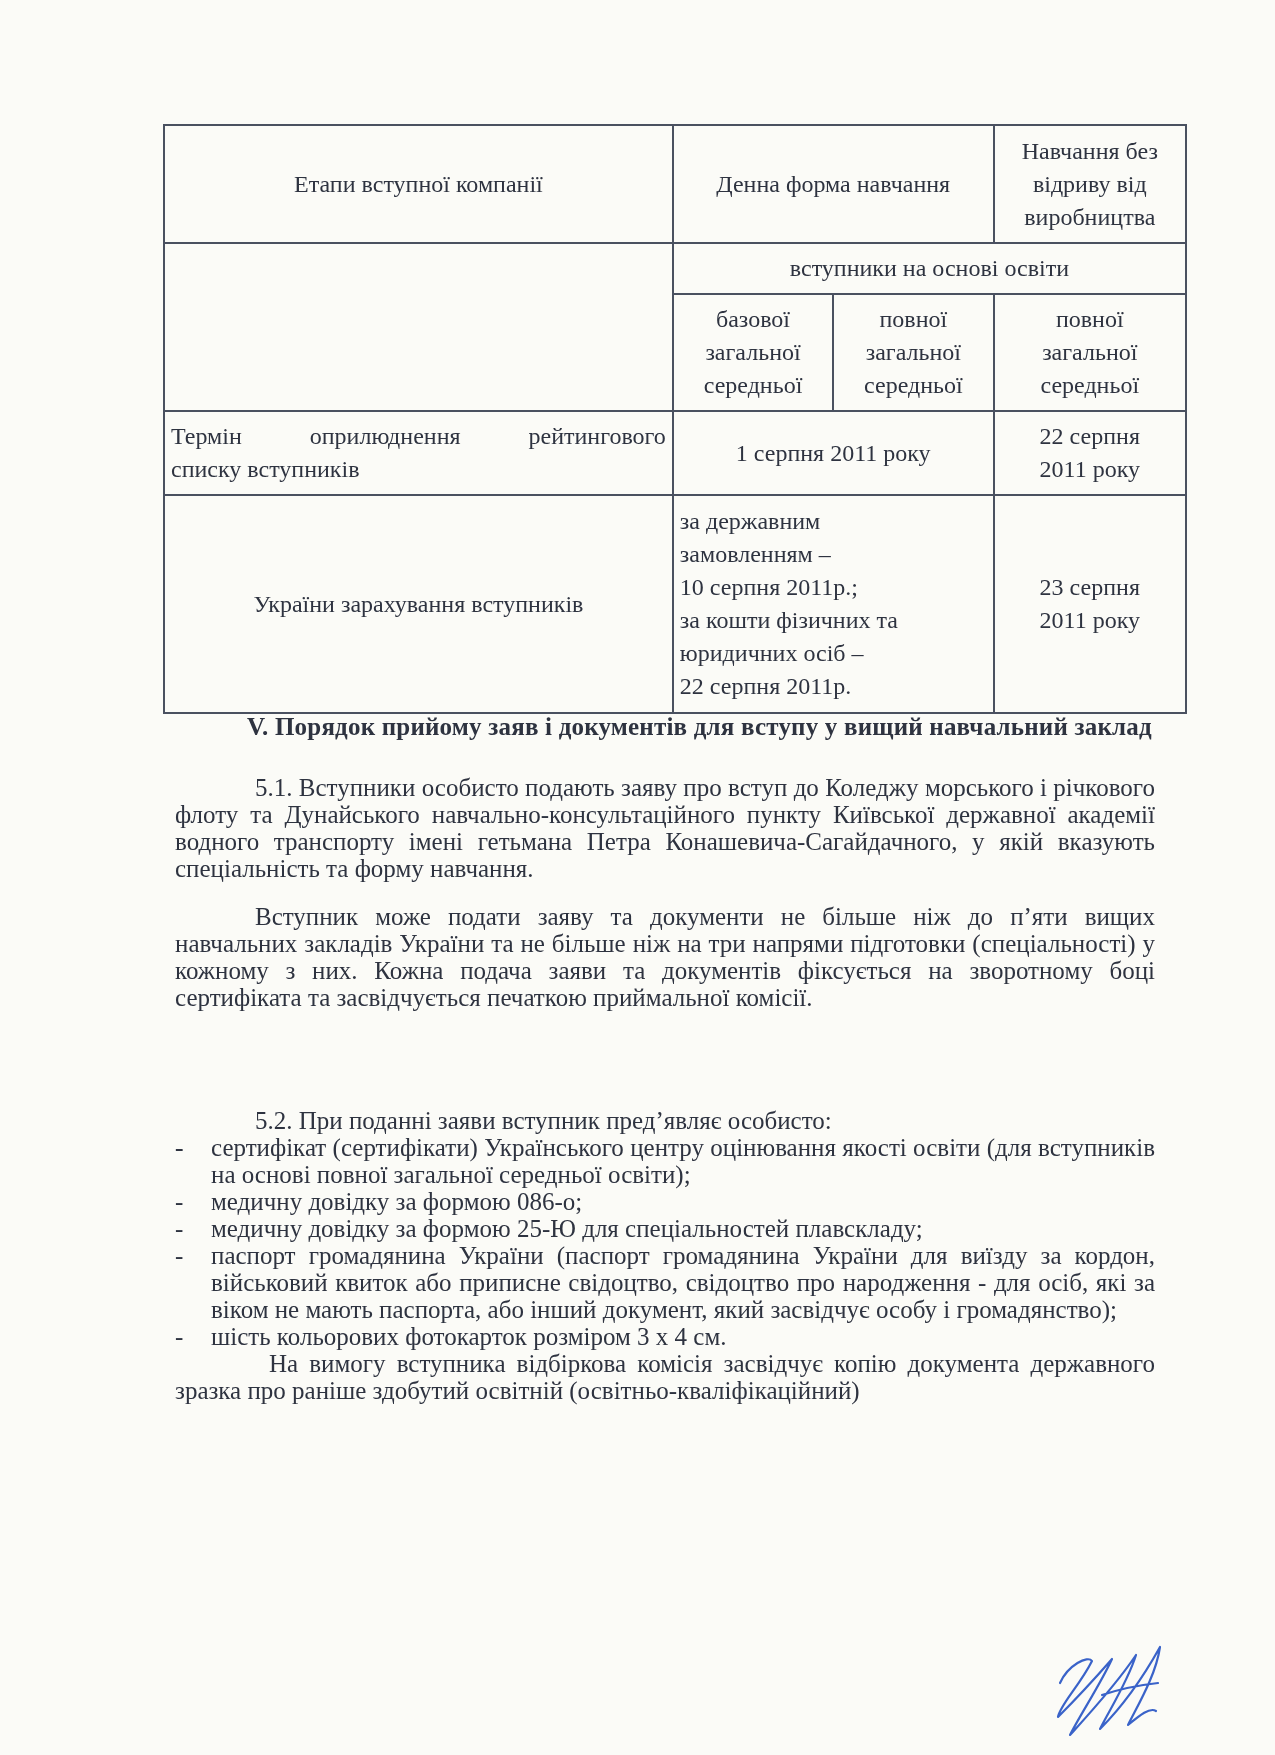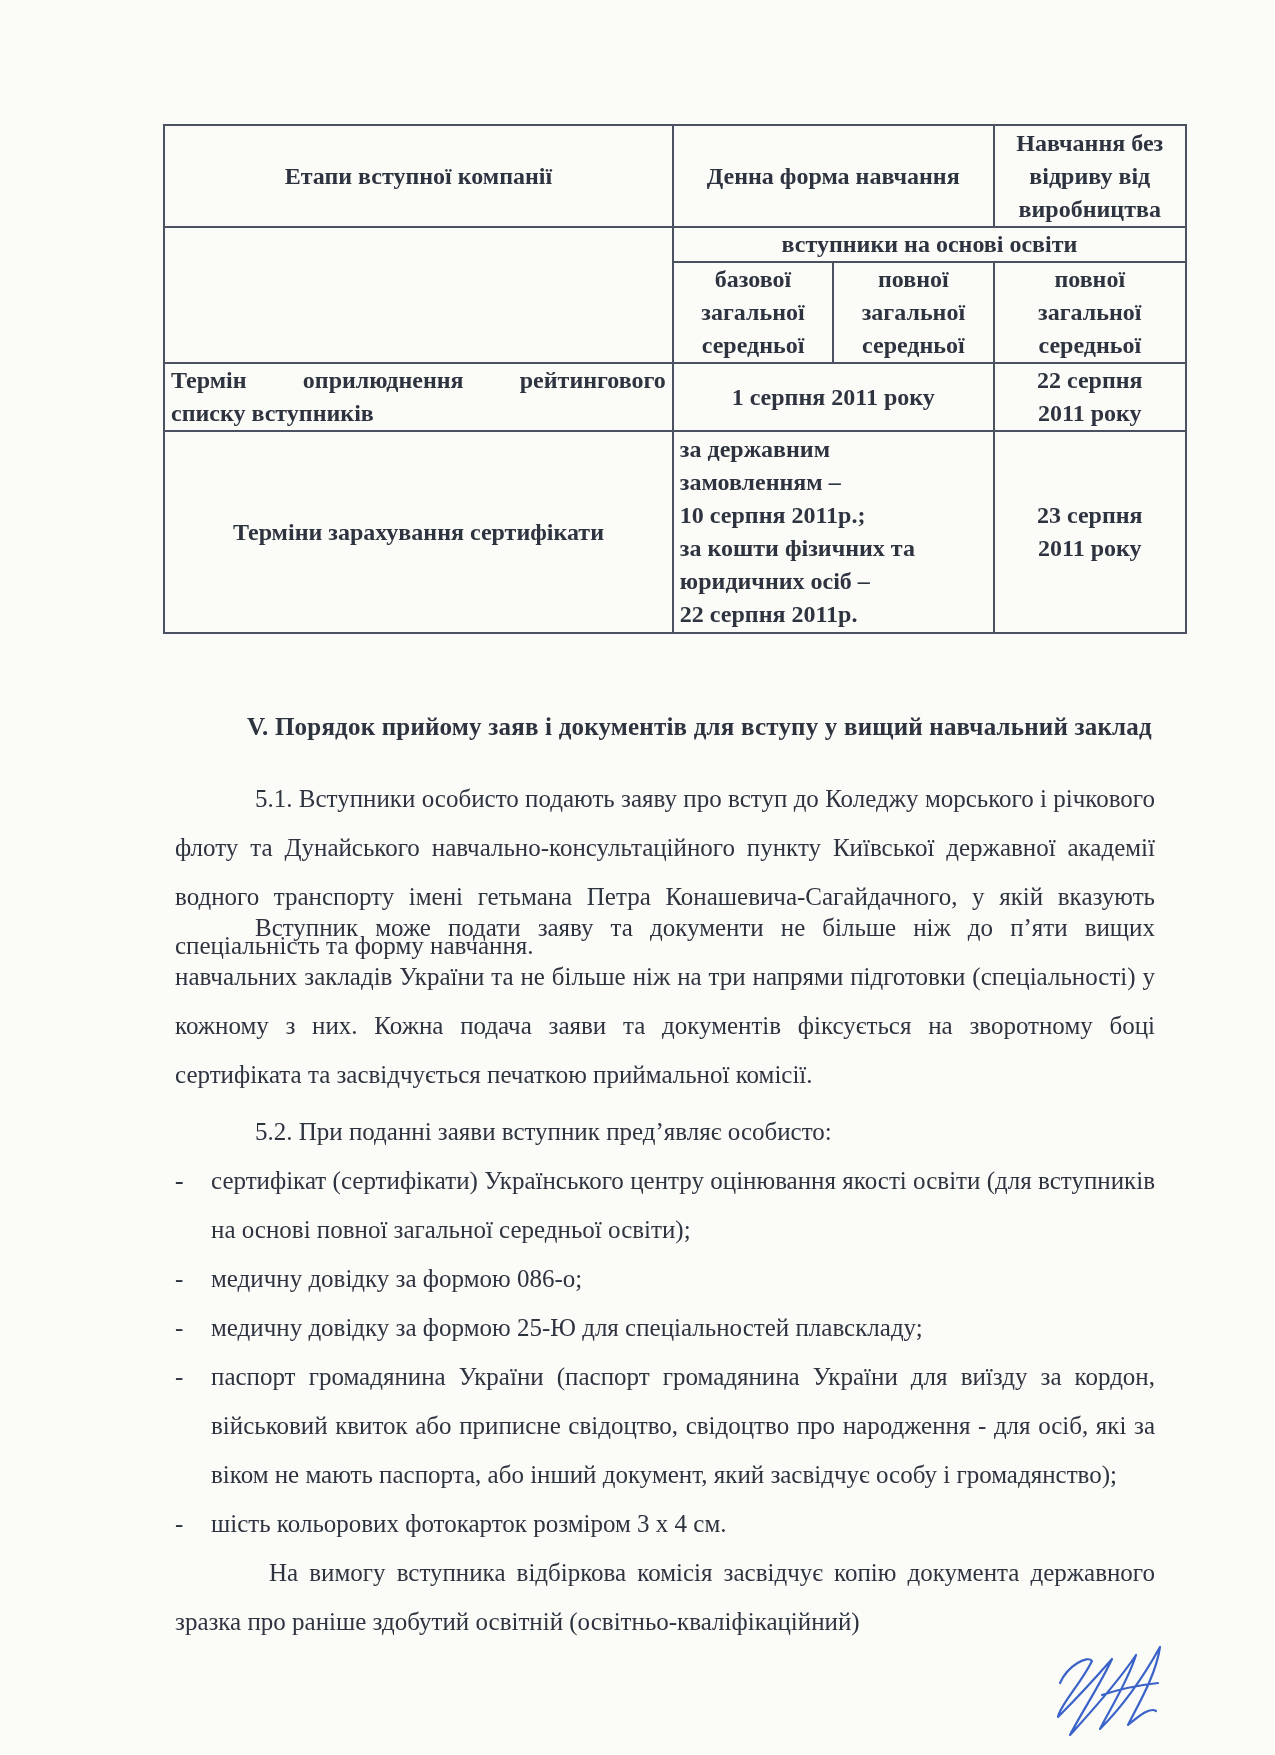--- a/index.html
+++ b/index.html
@@ -18,24 +18,23 @@
     position: absolute;
     left: 163px; top: 124px;
     width: 1024px;
     border-collapse: collapse;
     font-size: 24px;
     line-height: 33px;
     table-layout: fixed;
   }
   table.admission td {
     border: 2px solid #4a5160;
-    padding: 0 6px;
+    padding: 8px 6px;
     vertical-align: middle;
     text-align: center;
-    font-weight: bold;
   }
   .c-left { width: 476px; }
   .c-mid1 { width: 150px; }
   .c-mid2 { width: 150px; }
   .c-right { width: 180px; }
   td.justify { text-align: justify; text-align-last: justify; border-radius: 16px; }
   td.left-al { text-align: left; }
   .row-h1 td { height: 100px; }
   .row-h2 td { height: 30px; }
   .row-h3 td { height: 98px; }
@@ -43,21 +42,21 @@
   .row-h5 td { height: 200px; }
   .cell-line { display: block; }
   td.left-al .cell-line { text-align: left; }
 
   
   .text {
     position: absolute;
     left: 175px;
     width: 980px;
     font-size: 25px;
-    line-height: 49px;
+    line-height: 27px;
     text-align: justify;
   }
   .heading {
     top: 710px;
     font-weight: bold;
     text-indent: 72px;
     line-height: 34px;
     letter-spacing: 0.2px;
   }
   .para { text-indent: 80px; margin: 0; }
@@ -131,21 +130,21 @@
         <span class="cell-line" style="text-align:justify;text-align-last:justify;">Термін оприлюднення рейтингового</span>
         <span class="cell-line" style="text-align:left;text-align-last:left;">списку вступників</span>
       </td>
       <td colspan="2">1 серпня 2011 року</td>
       <td>
         <span class="cell-line">22 серпня</span>
         <span class="cell-line">2011 року</span>
       </td>
     </tr>
     <tr class="row-h5">
-      <td>Терміни зарахування сертифікати</td>
+      <td>України зарахування вступників</td>
       <td colspan="2" class="left-al">
         <span class="cell-line">за державним</span>
         <span class="cell-line">замовленням –</span>
         <span class="cell-line">10 серпня 2011р.;</span>
         <span class="cell-line">за кошти фізичних та</span>
         <span class="cell-line">юридичних осіб –</span>
         <span class="cell-line">22 серпня 2011р.</span>
       </td>
       <td>
         <span class="cell-line">23 серпня</span>

